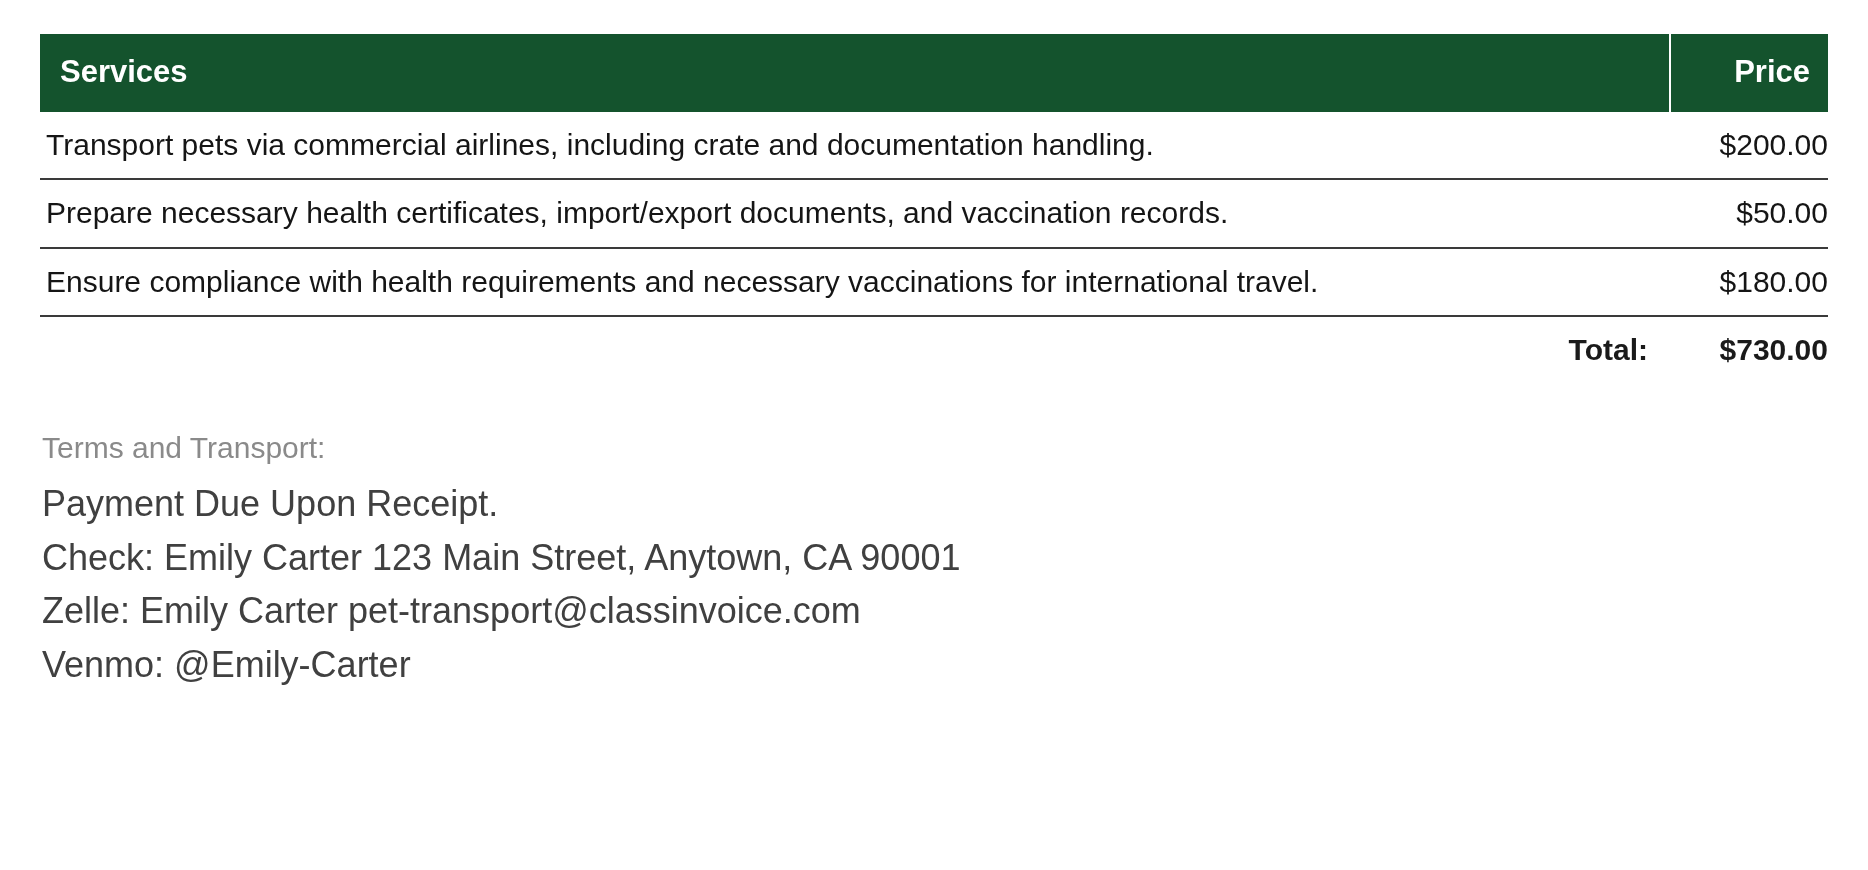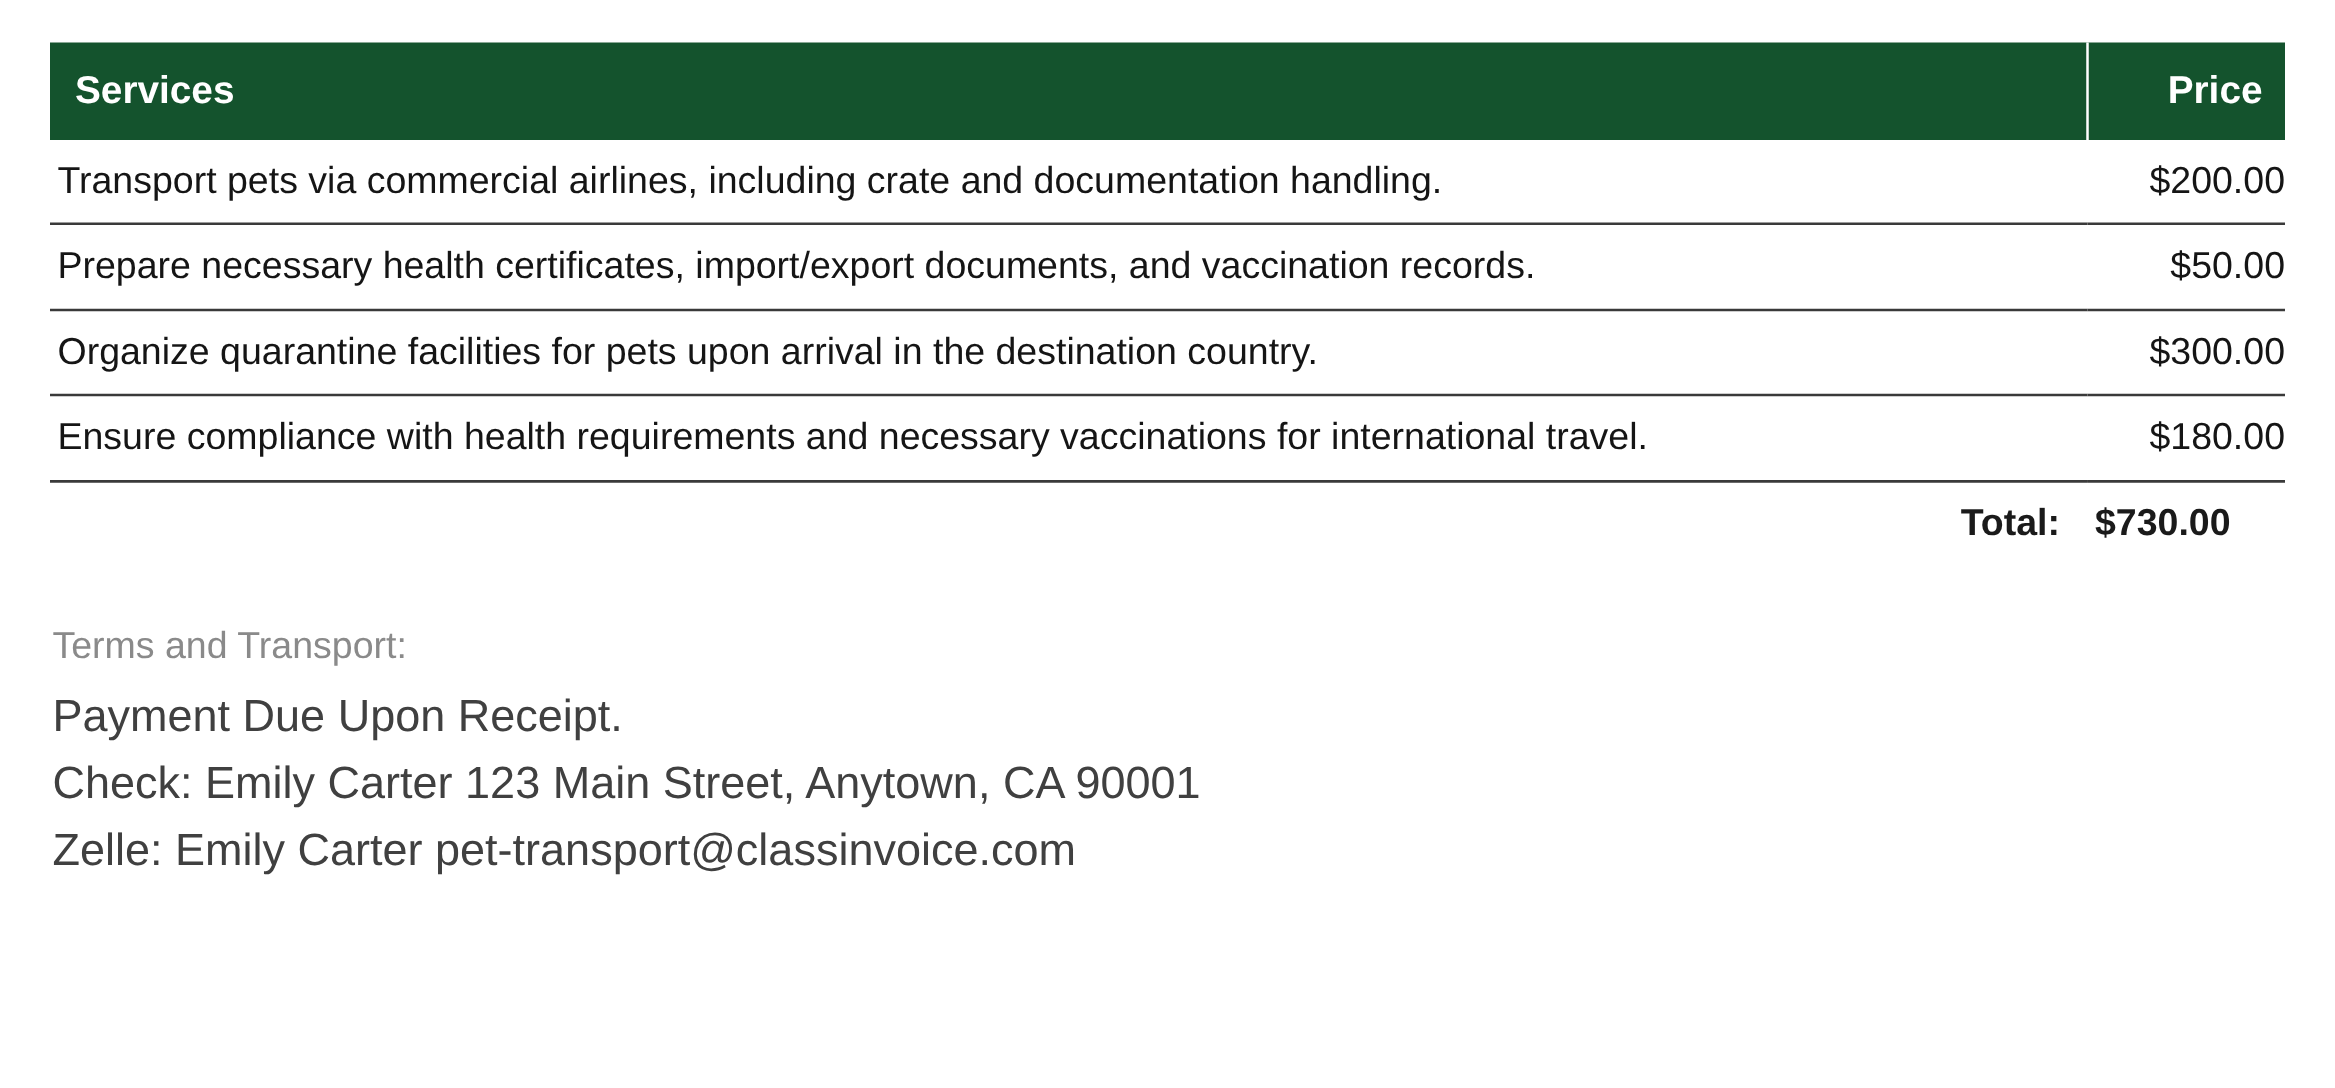--- a/index.html
+++ b/index.html
@@ -77,20 +77,21 @@
     font-weight: bold;
     padding: 16px 4px 10px 6px;
     border: 0;
     vertical-align: middle;
   }
   .services-table tfoot td.tf-label {
     text-align: right;
     padding-right: 22px;
   }
   .services-table tfoot td.tf-value {
+    text-align: right;
     padding-right: 0px;
     white-space: nowrap;
   }
 
   
   .terms {
     margin-top: 54px;
     padding-left: 2px;
   }
   .terms-title {
@@ -124,36 +125,33 @@
     <tbody>
       <tr>
         <td class="td-desc">Transport pets via commercial airlines, including crate and documentation handling.</td>
         <td class="td-price">$200.00</td>
       </tr>
       <tr>
         <td class="td-desc">Prepare necessary health certificates, import/export documents, and vaccination records.</td>
         <td class="td-price">$50.00</td>
       </tr>
       <tr>
-        <td class="td-desc">Organize quarantine facilities for pets upon arrival in the destination country.</td>
-        <td class="td-price">$300.00</td>
-      </tr>
-      <tr>
         <td class="td-desc">Ensure compliance with health requirements and necessary vaccinations for international travel.</td>
         <td class="td-price">$180.00</td>
       </tr>
     </tbody>
     <tfoot>
       <tr>
         <td class="tf-label">Total:</td>
         <td class="tf-value">$730.00</td>
       </tr>
     </tfoot>
   </table>
 
   <div class="terms">
     <div class="terms-title">Terms and Transport:</div>
     <div class="terms-line">Payment Due Upon Receipt.</div>
     <div class="terms-line">Check: Emily Carter 123 Main Street, Anytown, CA 90001</div>
     <div class="terms-line">Zelle: Emily Carter pet-transport@classinvoice.com</div>
+    <div class="terms-line">Venmo: @Emily-Carter</div>
   </div>
 
 </div>
 
 </body></html>

